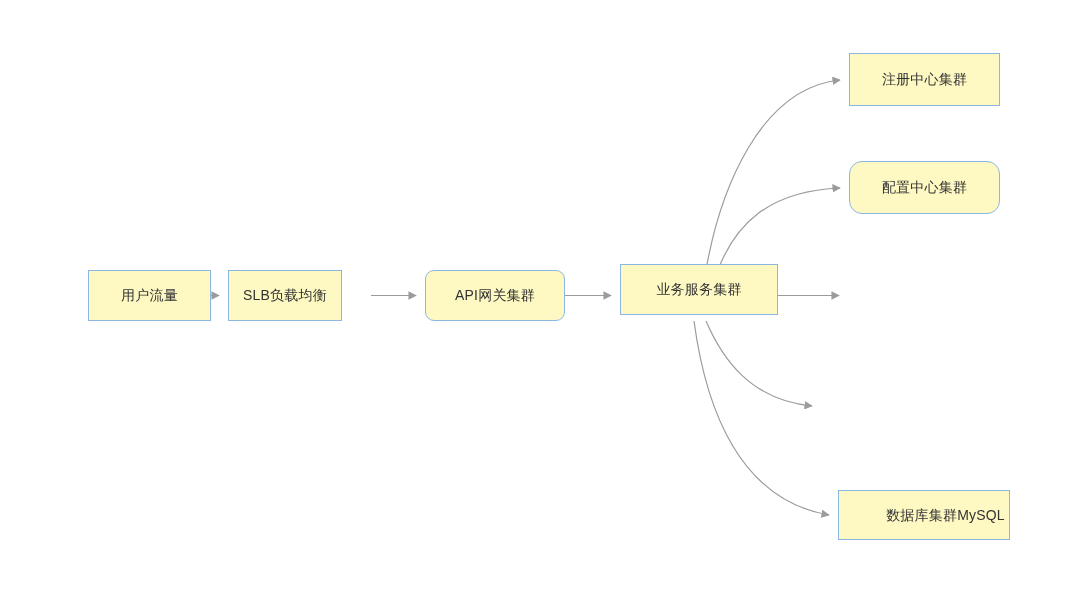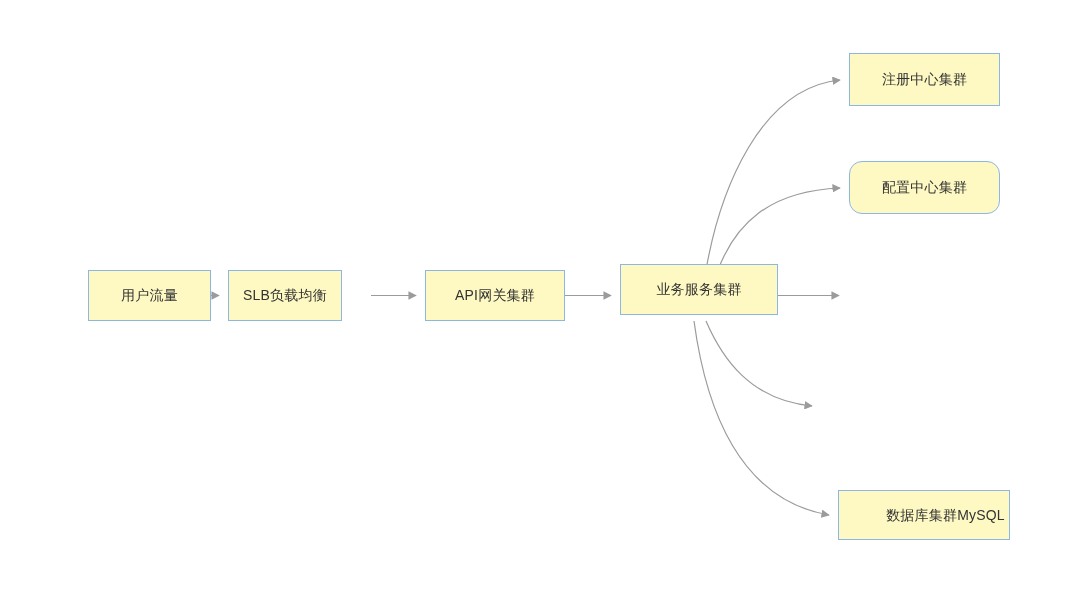--- a/index.html
+++ b/index.html
@@ -73,21 +73,21 @@
   </svg>
 
   <div class="node" style="left:52px; top:270px; width:123px; height:51px;margin-left:36px;">
     <span class="node-label">用户流量</span>
   </div>
 
   <div class="node" style="left:228px; top:270px; width:114px; height:51px;">
     <span class="node-label">SLB负载均衡</span>
   </div>
 
-  <div class="node" style="left:425px; top:270px; width:140px; height:51px;">
+  <div class="node" style="left:425px; top:270px; width:140px; height:51px;border-radius:9px;">
     <span class="node-label">API网关集群</span>
   </div>
 
   <div class="node" style="left:620px; top:264px; width:158px; height:51px;">
     <span class="node-label">业务服务集群</span>
   </div>
 
   <div class="node" style="left:849px; top:53px; width:151px; height:53px;">
     <span class="node-label">注册中心集群</span>
   </div>

